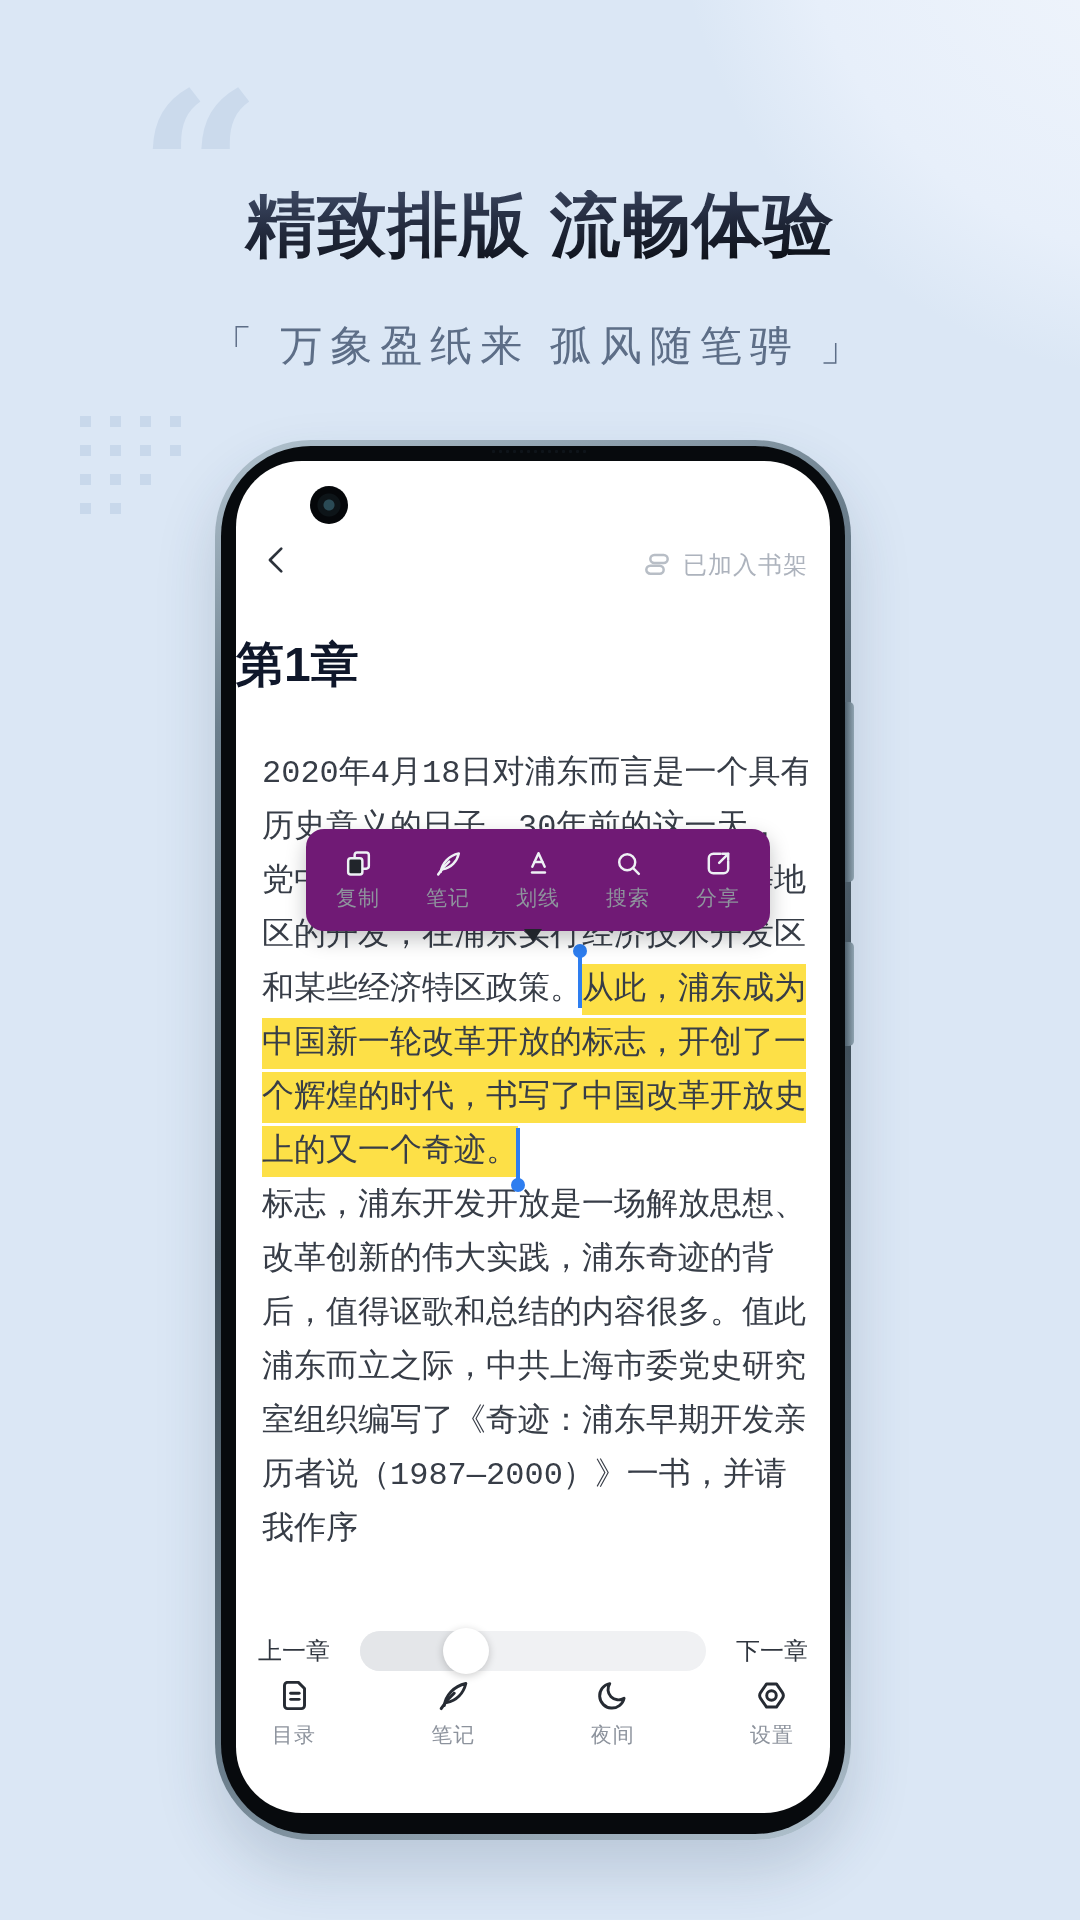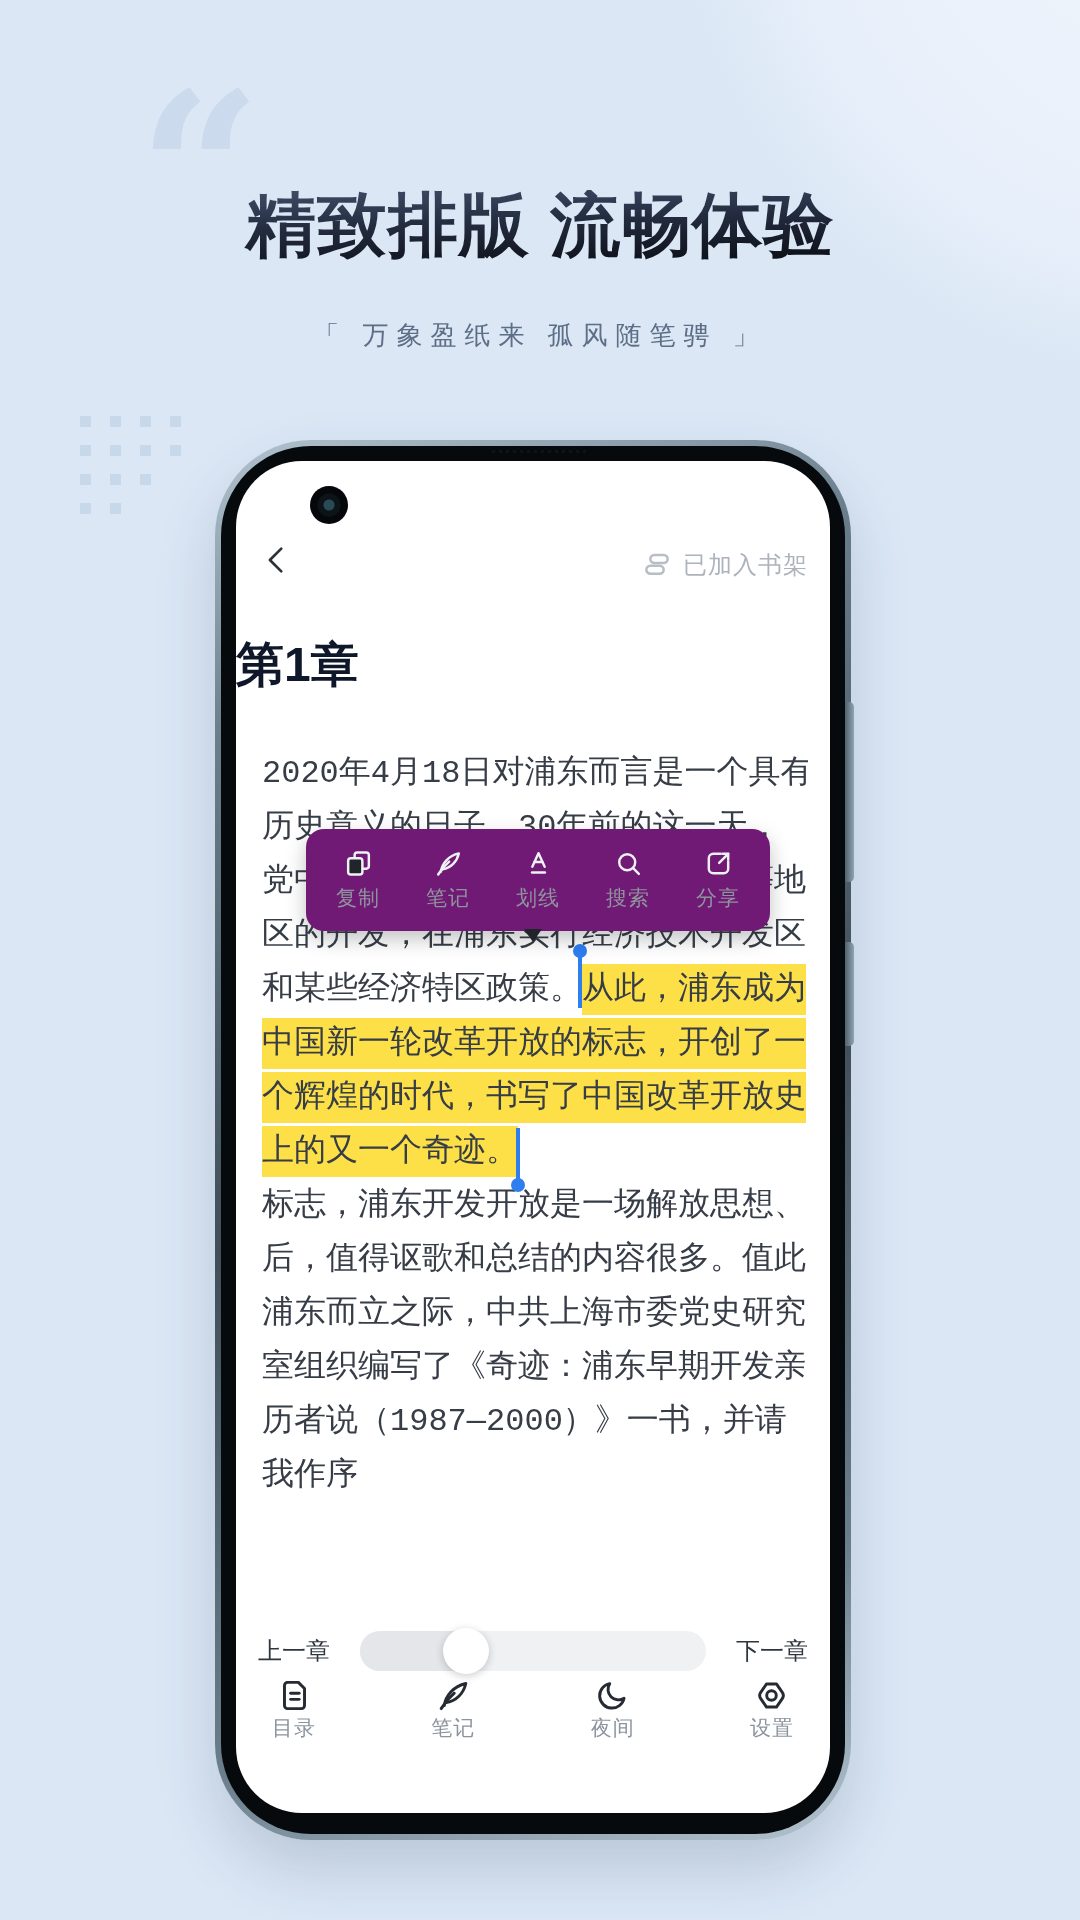--- a/index.html
+++ b/index.html
@@ -10,21 +10,21 @@
   .bg-blob{position:absolute;left:0;top:0;width:1080px;height:1920px;
         background:radial-gradient(820px 820px at 110% -7%,#f2f6fc 0%,#e7effa 48%,rgba(231,239,250,0) 63%);}
   
   .quote-mark{position:absolute;left:138px;top:64px;font-family:"DejaVu Serif",serif;
         font-weight:bold;font-size:215px;line-height:1;color:#cbdaec;user-select:none;}
   .headline{position:absolute;left:0;top:190px;width:1080px;margin:0;text-align:center;
         font-size:70px;font-weight:900;letter-spacing:1px;line-height:1;
         background:linear-gradient(178deg,#46536f 0%,#242c40 45%,#0a0d13 95%);
         -webkit-background-clip:text;background-clip:text;color:transparent;}
   .subline{position:absolute;left:0;top:318px;width:1080px;text-align:center;
-        font-size:26px;letter-spacing:8px;color:#5d6e87;}
+        font-size:42px;letter-spacing:8px;color:#5d6e87;}
   .dots{position:absolute;left:80px;top:416px;}
   .dots .dr{display:flex;height:29px;}
   .dots .d{width:11px;height:11px;margin-right:19px;background:#c8d8eb;}
   
   .phone{position:absolute;left:215px;top:440px;width:636px;height:1400px;border-radius:96px;
         background:linear-gradient(160deg,#b3c4d0 0%,#6b7e8c 18%,#3f4e59 50%,#6b7e8c 82%,#b3c4d0 100%);
         box-shadow:0 30px 60px rgba(40,60,90,.18);}
   .side-btn{position:absolute;left:630px;width:9px;border-radius:0 5px 5px 0;
         background:linear-gradient(90deg,#50626e,#8fa3b0);}
   .bezel{position:absolute;left:6px;top:6px;right:6px;bottom:6px;border-radius:90px;background:#070a0d;}
@@ -64,21 +64,21 @@
   .pager{position:absolute;left:0;top:1166px;width:594px;height:48px;display:flex;
         align-items:center;padding:0 22px;box-sizing:border-box;}
   .pager-label{font-size:24px;color:#2f353e;flex:0 0 auto;cursor:pointer;}
   .track{position:relative;flex:1;height:40px;margin:0 30px;border-radius:20px;background:#f0f1f3;cursor:pointer;}
   .track-fill{position:absolute;left:0;top:0;height:40px;border-radius:20px;background:#e4e6e9;}
   .thumb{position:absolute;top:-3px;width:46px;height:46px;border-radius:50%;background:#fff;
         box-shadow:0 2px 9px rgba(0,0,0,.20);cursor:grab;}
   
   .navbar{position:absolute;left:0;top:1216px;width:594px;display:flex;
         justify-content:space-between;padding:0 36px;box-sizing:border-box;}
-  .nitem{display:flex;flex-direction:column;align-items:center;cursor:pointer;}
+  .nitem{display:flex;flex-direction:column;align-items:center;gap:7px;cursor:pointer;}
   .nitem .nlabel{font-size:21px;color:#8d939d;letter-spacing:1px;}
   svg{display:block;}
 </style>
 </head>
 <body>
 
 <div class="page">
   <div class="bg-blob"></div>
   <div class="quote-mark">“</div>
   <h1 class="headline">精致排版 流畅体验</h1>
@@ -136,20 +136,21 @@
       <div class="reader" id="reader">
           <div class="ln"><span>2020年4月18日对浦东而言是一个具有</span></div>
           <div class="ln"><span>历史意义的日子。30年前的这一天，</span></div>
           <div class="ln"><span>党中央、国务院决定开发开放浦东等地</span></div>
           <div class="ln"><span>区的开发，在浦东实行经济技术开发区</span></div>
           <div class="ln"><span>和某些经济特区政策。</span><span class="hl">从此，浦东成为</span></div>
           <div class="ln"><span class="hl">中国新一轮改革开放的标志，开创了一</span></div>
           <div class="ln"><span class="hl">个辉煌的时代，书写了中国改革开放史</span></div>
           <div class="ln"><span class="hl">上的又一个奇迹。</span></div>
           <div class="ln"><span>标志，浦东开发开放是一场解放思想、</span></div>
+          <div class="ln"><span>改革创新的伟大实践，浦东奇迹的背</span></div>
           <div class="ln"><span>后，值得讴歌和总结的内容很多。值此</span></div>
           <div class="ln"><span>浦东而立之际，中共上海市委党史研究</span></div>
           <div class="ln"><span>室组织编写了《奇迹：浦东早期开发亲</span></div>
           <div class="ln"><span>历者说（1987—2000）》一书，并请</span></div>
           <div class="ln"><span>我作序</span></div>
         </div>
       <div class="fade"></div>
 
       <div class="handle-dot" style="left:337px;top:483px;"></div>
       <div class="handle-bar" style="left:342px;top:495px;height:52px;"></div>

